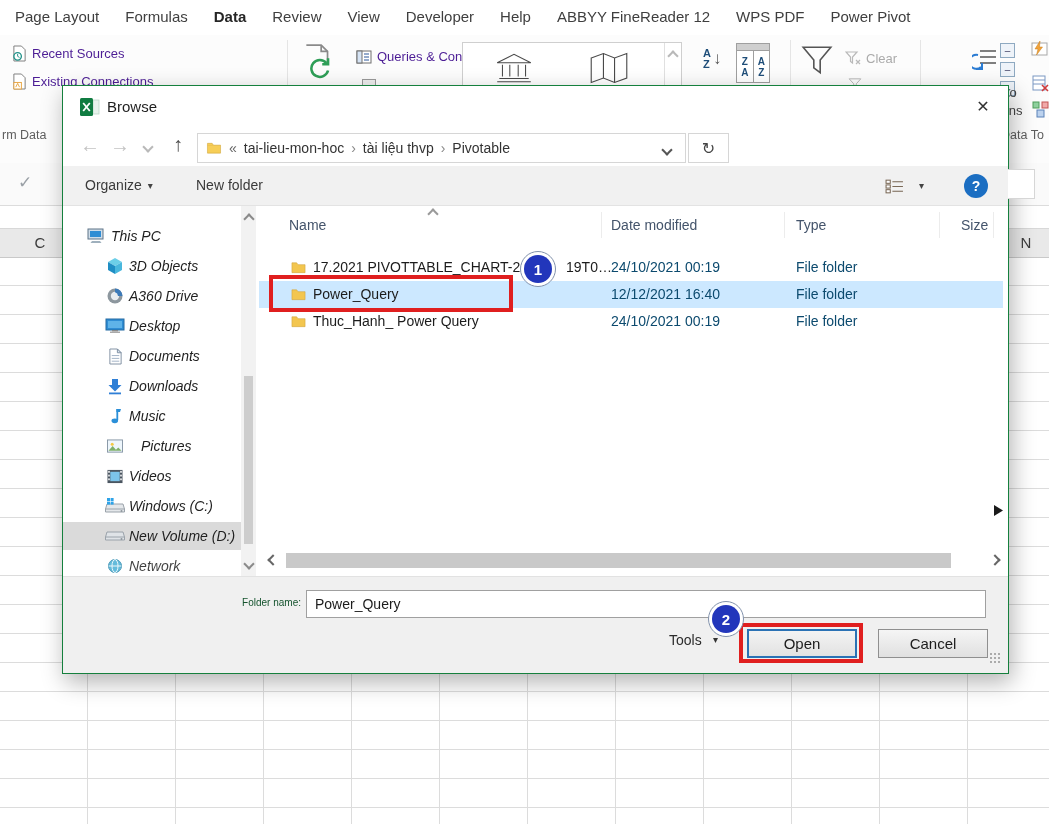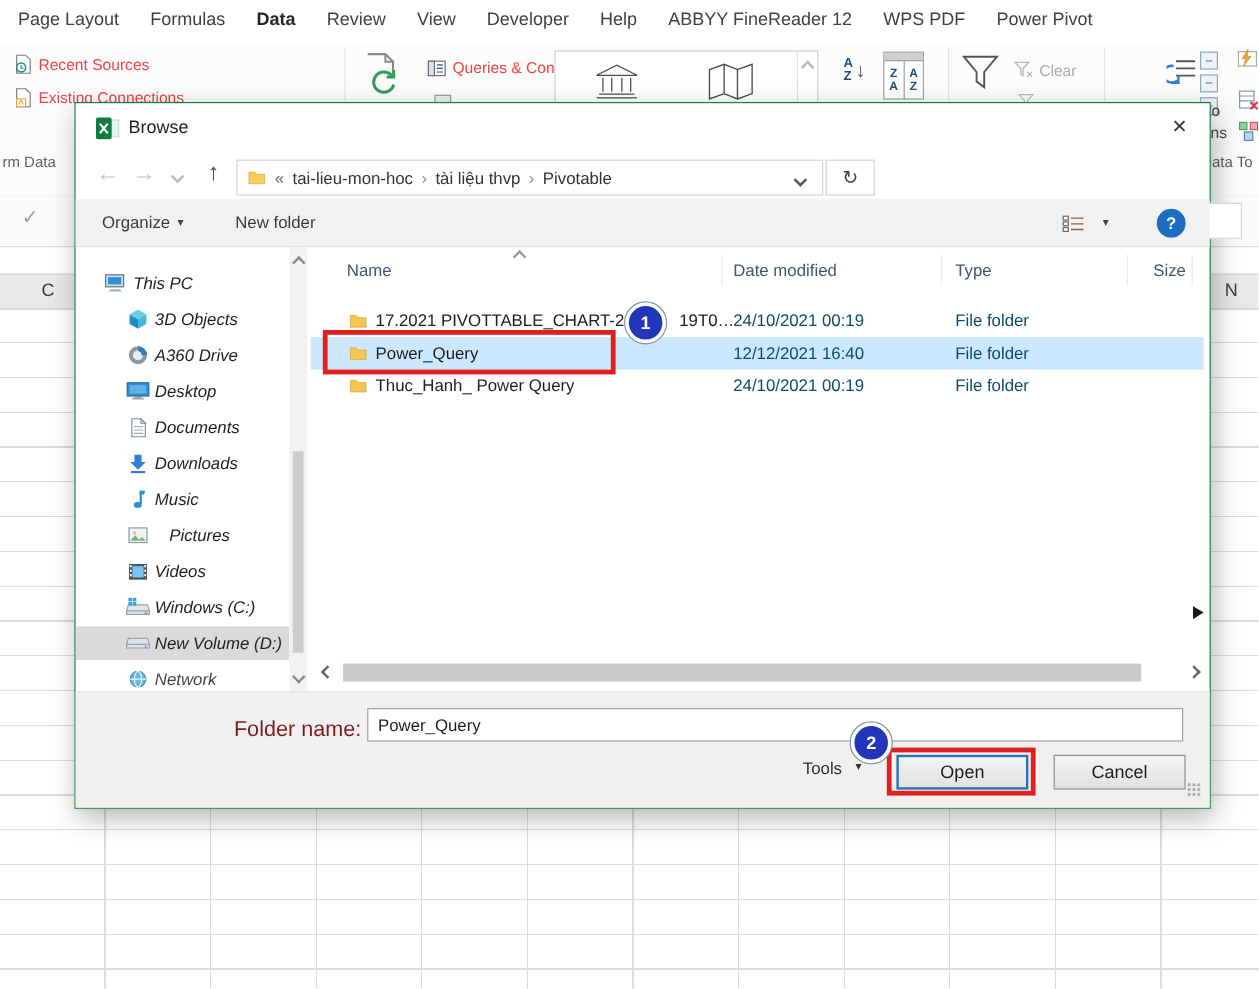--- a/index.html
+++ b/index.html
@@ -6,21 +6,21 @@
   #screen{position:relative;width:1049px;height:824px;overflow:hidden;
     font-family:"Liberation Sans","DejaVu Sans",sans-serif;background:#fff;}
   .abs{position:absolute;}
   
   .tabs-row{position:absolute;left:0;top:0;width:100%;height:35px;background:#fff;
     display:flex;gap:26px;padding:8px 0 0 15px;box-sizing:border-box;font-size:15px;color:#3f3f3f;}
   .tab{position:relative;white-space:nowrap;cursor:default;}
   .tab.active{color:#262626;font-weight:600;}
   .tab.active::after{content:"";position:absolute;left:-2px;right:-2px;bottom:-8px;height:4px;background:#217346;}
   .ribbon{position:absolute;left:0;top:35px;width:100%;height:128px;background:#fcfcfc;border-bottom:1px solid #e3e3e3;}
-  .rb-label{display:flex;align-items:center;gap:5px;font-size:13px;color:#ef4444;}
+  .rb-label{display:flex;align-items:center;gap:5px;font-size:13px;color:#4c1d95;}
   .vline{position:absolute;top:5px;height:118px;width:1px;background:#e5e5e5;}
   .gallery{position:absolute;left:462px;top:7px;width:218px;height:74px;background:#fff;border:1px solid #cfcfcf;}
   .gal-scroll{position:absolute;right:0;top:0;width:16px;height:100%;border-left:1px solid #e0e0e0;}
   .group-label{position:absolute;font-size:12.5px;color:#5e5e5e;}
   .chev{display:inline-block;width:6px;height:6px;border-right:2px solid #555;border-bottom:2px solid #555;}
   .chev.up{transform:rotate(-135deg);} .chev.down{transform:rotate(45deg);}
   .chev.left{transform:rotate(135deg);} .chev.right{transform:rotate(-45deg);}
   .chev.lite{border-color:#b9b9b9;}
   .sort-letters{display:flex;flex-direction:column;font-size:11px;font-weight:bold;color:#1f4e79;line-height:11px;}
   .zaaz{position:absolute;left:736px;top:8px;width:34px;height:40px;border:1px solid #9f9f9f;background:#fff;box-sizing:border-box;}
@@ -522,21 +522,21 @@
     <div class="red-box" style="left:206px;top:189px;width:244px;height:37px;"></div>
     <div class="badge" style="left:457px;top:165px;">
       <span class="n">1</span>
     </div>
 
     <span class="chev left abs" style="left:206px;top:470px;border-color:#666;"></span>
     <div class="hthumb"></div>
     <span class="chev right abs" style="left:928px;top:470px;border-color:#666;"></span>
 
     <div class="dlg-footer"></div>
-    <span class="abs" style="left:120px;top:511px;width:118px;text-align:right;font-size:18px;color:#7f1d1d;">Folder name:</span>
+    <span class="abs" style="left:120px;top:511px;width:118px;text-align:right;font-size:10px;color:#14532d;">Folder name:</span>
     <input class="abs" style="left: 243px; top: 504px; width: 680px; height: 28px; border: 1px solid rgb(160, 160, 160); box-sizing: border-box; font-size: 14px; color: rgb(28, 28, 28); padding: 0px 8px; font-family: inherit;" value="Power_Query">
     <span class="abs" style="left:606px;top:546px;font-size:14px;color:#2c2c2c;">Tools</span>
     <span class="abs" style="left:650px;top:548px;font-size:10px;color:#333;">▾</span>
 
     <div class="red-box" style="left:676px;top:537px;width:124px;height:40px;"></div>
     <div class="badge" style="left:645px;top:515px;">
       <span class="n">2</span>
     </div>
     <div class="btn default" style="left:684px;top:543px;">
       <span>Open</span>

